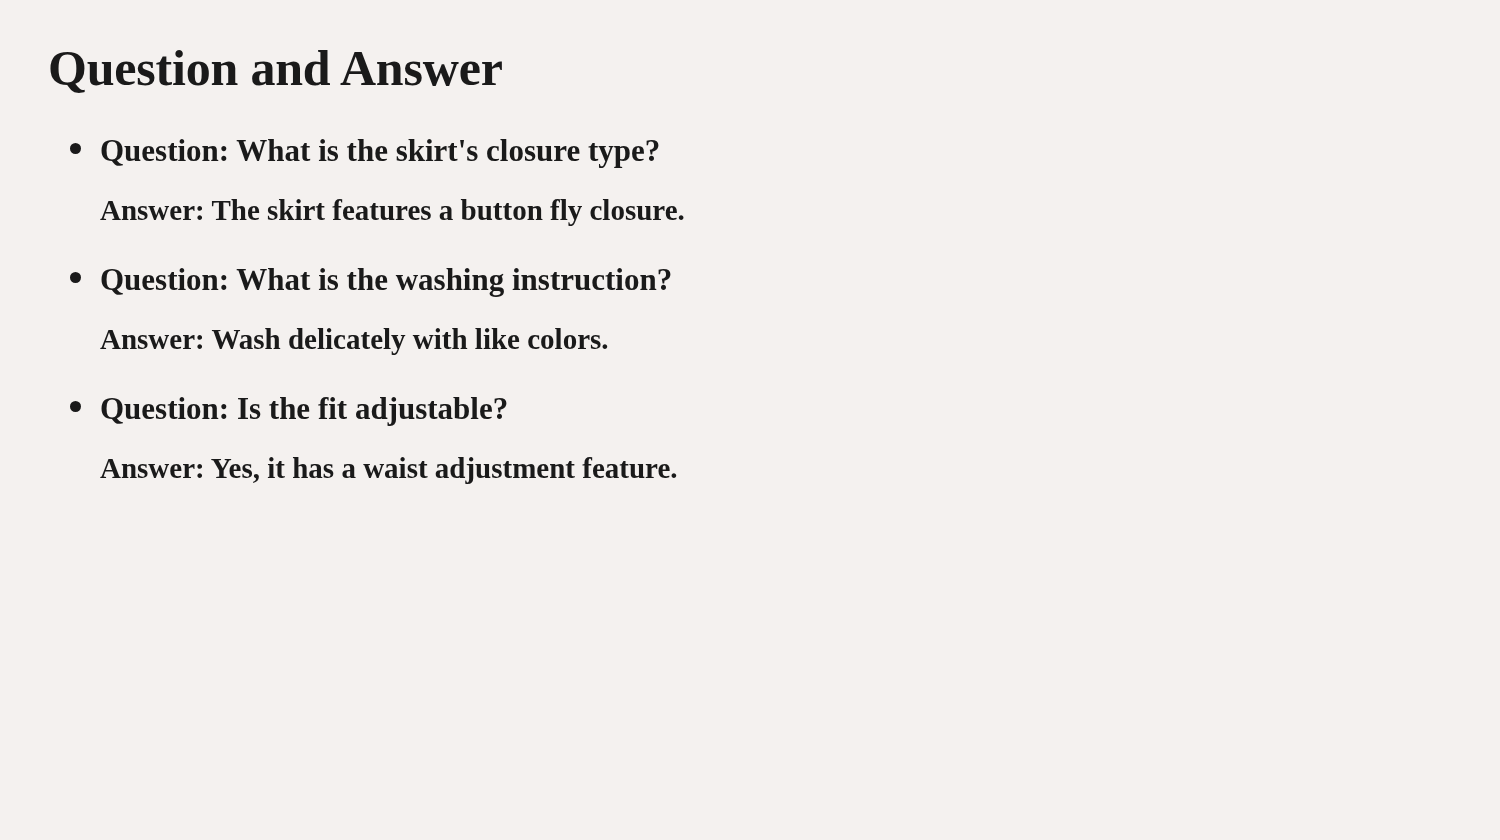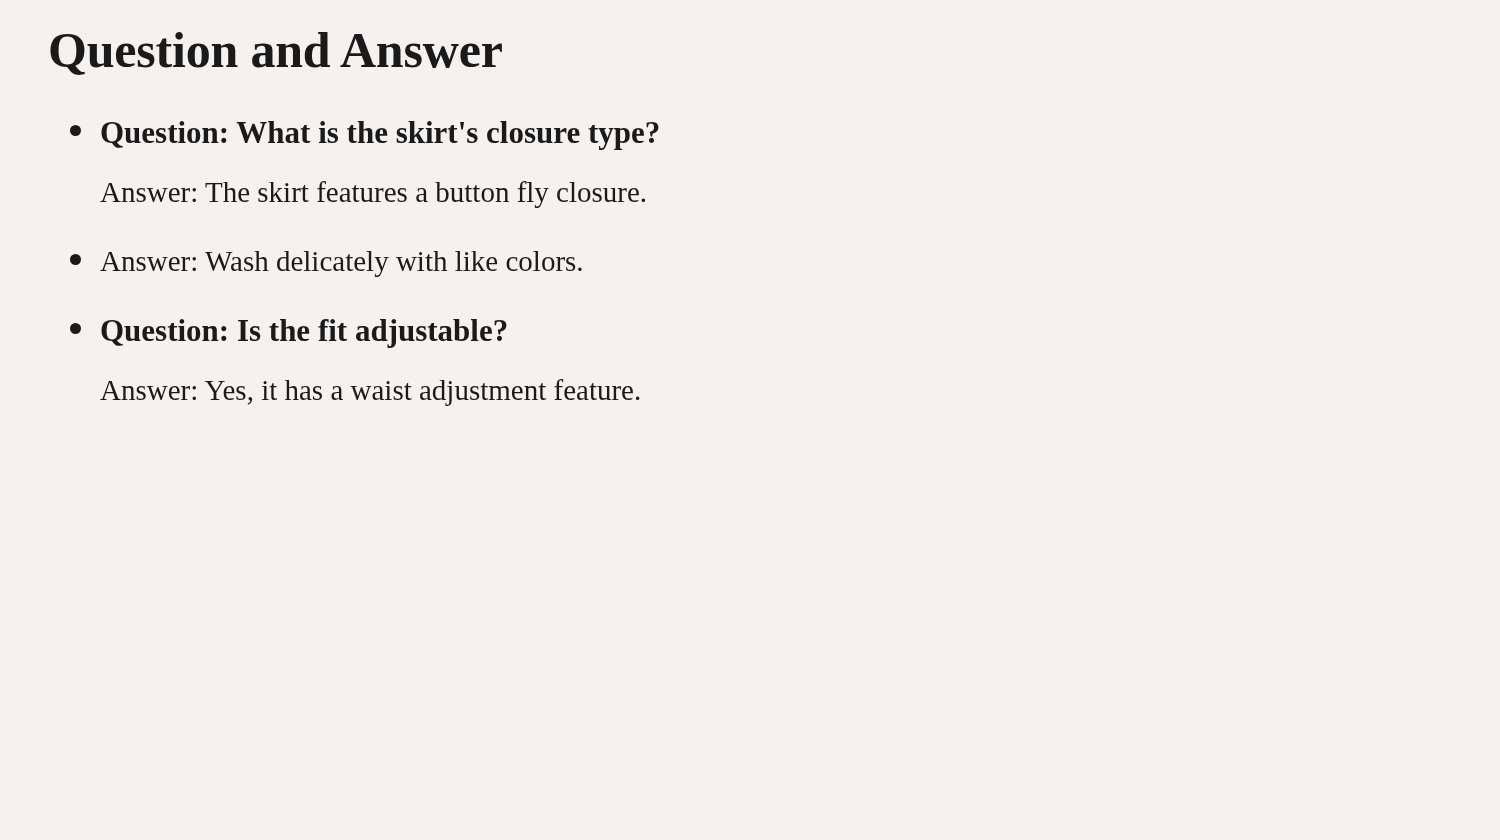--- a/index.html
+++ b/index.html
@@ -8,21 +8,21 @@
   }
   body {
     width: 1500px;
     height: 840px;
     background: #f4f1ef;
     font-family: "Liberation Serif", "DejaVu Serif", serif;
     color: #1a1a1a;
     overflow: hidden;
   }
   .page {
-    padding: 20px 48px 0 48px;
+    padding: 38px 48px 0 48px;
     box-sizing: border-box;
     width: 1200px;
     height: 840px;
   }
   .page-title {
     font-size: 50px;
     font-weight: bold;
     line-height: 1.2;
     margin: 0 0 34px 0;
     letter-spacing: -0.2px;
@@ -50,39 +50,40 @@
     border-radius: 50%;
   }
   .qa-question {
     font-size: 31px;
     font-weight: bold;
     line-height: 1.25;
     margin: 0;
   }
   .qa-answer {
     font-size: 29px;
-    font-weight: normal;
+    font-weight: bold;
     line-height: 1.25;
     margin: 21px 0 0 0;
   }
 </style>
 </head>
 <body>
 
 <div class="page">
   <h1 class="page-title">Question and Answer</h1>
 
   <ul class="qa-list">
     <li class="qa-item">
       <span class="qa-bullet"></span>
       <p class="qa-question">Question: What is the skirt's closure type?</p>
       <p class="qa-answer">Answer: The skirt features a button fly closure.</p>
     </li>
     <li class="qa-item">
       <span class="qa-bullet"></span>
+      <p class="qa-question">Question: What is the washing instruction?</p>
       <p class="qa-answer">Answer: Wash delicately with like colors.</p>
     </li>
     <li class="qa-item">
       <span class="qa-bullet"></span>
       <p class="qa-question">Question: Is the fit adjustable?</p>
       <p class="qa-answer">Answer: Yes, it has a waist adjustment feature.</p>
     </li>
   </ul>
 </div>
 

